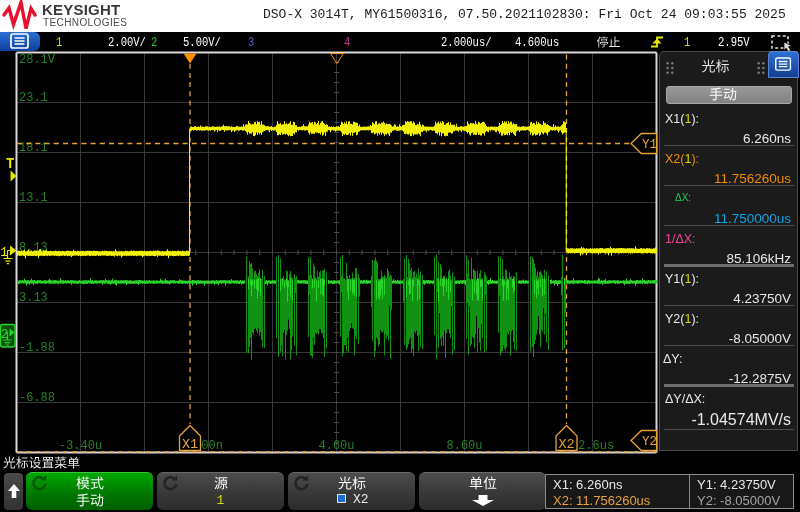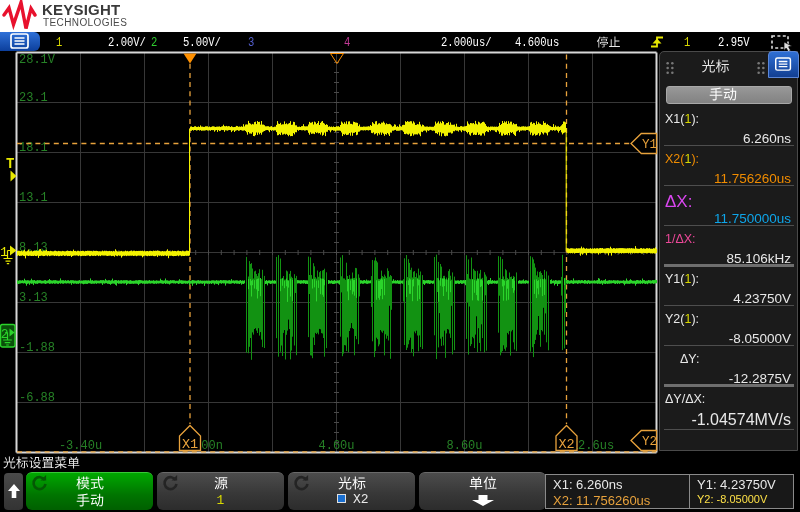--- a/index.html
+++ b/index.html
@@ -4,20 +4,21 @@
 html,body{width:800px;height:512px;background:#000;overflow:hidden}
 #page{position:relative;width:800px;height:504px;background:#000;font-family:'Liberation Sans',sans-serif}
 </style></head><body>
 <div id="page">
 <div style="position:absolute;left:0;top:0;width:800px;height:32px;background:#fff"></div>
 <svg width="260" height="32" viewBox="0 0 260 32" style="position:absolute;left:0;top:0">
 <path d="M4 15 L9 8 L13.5 24.5 L21 2.5 L26 28.5 L31 8.5 L35 15" fill="none" stroke="#e8112d" stroke-width="3.4" stroke-linejoin="miter" stroke-linecap="round"></path>
 <text x="42" y="14.6" font-family="Liberation Sans, sans-serif" font-size="15" font-weight="bold" fill="#3a3a3a" letter-spacing="0.2">KEYSIGHT</text>
 <text x="43" y="26" font-family="Liberation Sans, sans-serif" font-size="10" fill="#4a4a4a" letter-spacing="0.4">TECHNOLOGIES</text>
 </svg>
+    <div style="position:absolute;left:263px;top:7px;font-family:'Liberation Mono',monospace;font-size:13px;color:#1c1c1c;letter-spacing:0px;white-space:pre">DSO-X 3014T, MY61500316, 07.50.2021102830: Fri Oct 24 09:03:55 2025</div>
 <div style="position:absolute;left:0;top:32px;width:40px;height:19px;background:linear-gradient(#2f71d8,#0c3f9c);border-radius:0 6px 6px 0"></div>
 <svg width="22" height="17" viewBox="0 0 22 17" style="position:absolute;left:9px;top:33px">
 <rect x="2" y="1" width="17" height="14" rx="2" fill="none" stroke="#fff" stroke-width="1.7"></rect>
 <path d="M5.5 5h10M5.5 8h10M5.5 11h10" stroke="#fff" stroke-width="1.5"></path>
     </svg>
     <div style="position:absolute;left:56px;top:35px;font-family:'Liberation Mono',monospace;font-size:13.5px;font-weight:normal;color:#d8d800;white-space:pre;transform:scaleX(0.78);transform-origin:0 0">1</div>
     <div style="position:absolute;left:108px;top:35px;font-family:'Liberation Mono',monospace;font-size:13.5px;font-weight:normal;color:#fff;white-space:pre;transform:scaleX(0.78);transform-origin:0 0">2.00V/</div>
     <div style="position:absolute;left:151px;top:35px;font-family:'Liberation Mono',monospace;font-size:13.5px;font-weight:normal;color:#2fcc2f;white-space:pre;transform:scaleX(0.78);transform-origin:0 0">2</div>
     <div style="position:absolute;left:183px;top:35px;font-family:'Liberation Mono',monospace;font-size:13.5px;font-weight:normal;color:#fff;white-space:pre;transform:scaleX(0.78);transform-origin:0 0">5.00V/</div>
     <div style="position:absolute;left:248px;top:35px;font-family:'Liberation Mono',monospace;font-size:13.5px;font-weight:normal;color:#5560d0;white-space:pre;transform:scaleX(0.78);transform-origin:0 0">3</div>
@@ -151,29 +152,29 @@
       <div style="position:absolute;left:4px;right:3px;top:173px;height:1px;background:#4e4e4e"></div>
       <div style="position:absolute;left:4px;right:3px;top:212px;height:3px;background:#6e6e6e"></div>
       <div style="position:absolute;left:4px;right:3px;top:253px;height:1px;background:#4e4e4e"></div>
       <div style="position:absolute;left:4px;right:3px;top:293px;height:1px;background:#4e4e4e"></div>
       <div style="position:absolute;left:4px;right:3px;top:332px;height:3px;background:#6e6e6e"></div>
       <div style="position:absolute;left:4px;right:3px;top:377px;height:1px;background:#4e4e4e"></div>
 <div style="position:absolute;left:5px;top:60px;font-size:12.5px;color:#e8e8e8">X1(<span style="color:#d8d800">1</span>):</div>
       <div style="position:absolute;right:6px;top:79px;font-size:13.5px;color:#e8e8e8">6.260ns</div>
       <div style="position:absolute;left:5px;top:100px;font-size:12.5px;color:#f08c00">X2(<span style="color:#d8d800">1</span>):</div>
       <div style="position:absolute;right:6px;top:119px;font-size:13.5px;color:#f08c00">11.756260us</div>
-      <div style="position:absolute;left:5px;top:140px;font-size:17px;color:#d946ef">ΔX:</div>
+      <div style="position:absolute;left:15px;top:140px;font-size:10px;color:#22c55e">ΔX:</div>
       <div style="position:absolute;right:6px;top:159px;font-size:13.5px;color:#0ea5e9">11.750000us</div>
       <div style="position:absolute;left:5px;top:180px;font-size:12.5px;color:#ec4899">1/ΔX:</div>
       <div style="position:absolute;right:6px;top:199px;font-size:13.5px;color:#e8e8e8">85.106kHz</div>
       <div style="position:absolute;left:5px;top:220px;font-size:12.5px;color:#e8e8e8">Y1(<span style="color:#d8d800">1</span>):</div>
       <div style="position:absolute;right:6px;top:239px;font-size:13.5px;color:#e8e8e8">4.23750V</div>
       <div style="position:absolute;left:5px;top:260px;font-size:12.5px;color:#e8e8e8">Y2(<span style="color:#d8d800">1</span>):</div>
       <div style="position:absolute;right:6px;top:279px;font-size:13.5px;color:#e8e8e8">-8.05000V</div>
-      <div style="position:absolute;left:20px;top:300px;font-size:12.5px;color:#e8e8e8">ΔY:</div>
+      <div style="position:absolute;left:3px;top:300px;font-size:12.5px;color:#e8e8e8">ΔY:</div>
       <div style="position:absolute;right:6px;top:319px;font-size:13.5px;color:#e8e8e8">-12.2875V</div>
       <div style="position:absolute;left:5px;top:340px;font-size:12.5px;color:#e8e8e8">ΔY/ΔX:</div>
       <div style="position:absolute;right:6px;top:359px;font-size:16px;color:#e8e8e8">-1.04574MV/s</div>
 </div>
 <svg style="position:absolute;left:3px;top:456px;" width="77" height="13" viewBox="0 0 6000 1000">
       <g fill="#e8e8e8">
         <path transform="translate(0,880)" d="M138.0 -766.0C189.0 -687.0 239.0 -582.0 256.0 -516.0L329.0 -544.0C310.0 -612.0 257.0 -714.0 206.0 -791.0ZM795.0 -802.0C767.0 -723.0 712.0 -612.0 669.0 -544.0L733.0 -519.0C777.0 -584.0 831.0 -687.0 873.0 -774.0ZM459.0 -840.0V-458.0H55.0V-387.0H322.0C306.0 -197.0 268.0 -55.0 34.0 16.0C51.0 31.0 73.0 61.0 81.0 80.0C333.0 -3.0 383.0 -167.0 401.0 -387.0H587.0V-32.0C587.0 54.0 611.0 78.0 701.0 78.0C719.0 78.0 826.0 78.0 846.0 78.0C931.0 78.0 951.0 35.0 960.0 -129.0C939.0 -135.0 907.0 -148.0 890.0 -161.0C886.0 -17.0 880.0 7.0 840.0 7.0C816.0 7.0 728.0 7.0 709.0 7.0C670.0 7.0 662.0 1.0 662.0 -32.0V-387.0H948.0V-458.0H535.0V-840.0Z"></path>
         <path transform="translate(1000,880)" d="M466.0 -764.0V-693.0H902.0V-764.0ZM779.0 -325.0C826.0 -225.0 873.0 -95.0 888.0 -16.0L957.0 -41.0C940.0 -120.0 892.0 -247.0 843.0 -345.0ZM491.0 -342.0C465.0 -236.0 420.0 -129.0 364.0 -57.0C381.0 -49.0 411.0 -28.0 425.0 -18.0C479.0 -94.0 529.0 -211.0 560.0 -327.0ZM422.0 -525.0V-454.0H636.0V-18.0C636.0 -5.0 632.0 -1.0 617.0 0.0C604.0 0.0 557.0 1.0 505.0 -1.0C515.0 22.0 526.0 54.0 529.0 76.0C599.0 76.0 645.0 74.0 674.0 62.0C703.0 49.0 712.0 26.0 712.0 -17.0V-454.0H956.0V-525.0ZM202.0 -840.0V-628.0H49.0V-558.0H186.0C153.0 -434.0 88.0 -290.0 24.0 -215.0C38.0 -196.0 58.0 -165.0 66.0 -145.0C116.0 -209.0 165.0 -314.0 202.0 -422.0V79.0H277.0V-444.0C311.0 -395.0 351.0 -333.0 368.0 -301.0L412.0 -360.0C392.0 -388.0 306.0 -498.0 277.0 -531.0V-558.0H408.0V-628.0H277.0V-840.0Z"></path>
         <path transform="translate(2000,880)" d="M122.0 -776.0C175.0 -729.0 242.0 -662.0 273.0 -619.0L324.0 -672.0C292.0 -713.0 225.0 -778.0 171.0 -822.0ZM43.0 -526.0V-454.0H184.0V-95.0C184.0 -49.0 153.0 -16.0 134.0 -4.0C148.0 11.0 168.0 42.0 175.0 60.0C190.0 40.0 217.0 20.0 395.0 -112.0C386.0 -127.0 374.0 -155.0 368.0 -175.0L257.0 -94.0V-526.0ZM491.0 -804.0V-693.0C491.0 -619.0 469.0 -536.0 337.0 -476.0C351.0 -464.0 377.0 -435.0 386.0 -420.0C530.0 -489.0 562.0 -597.0 562.0 -691.0V-734.0H739.0V-573.0C739.0 -497.0 753.0 -469.0 823.0 -469.0C834.0 -469.0 883.0 -469.0 898.0 -469.0C918.0 -469.0 939.0 -470.0 951.0 -474.0C948.0 -491.0 946.0 -520.0 944.0 -539.0C932.0 -536.0 911.0 -534.0 897.0 -534.0C884.0 -534.0 839.0 -534.0 828.0 -534.0C812.0 -534.0 810.0 -543.0 810.0 -572.0V-804.0ZM805.0 -328.0C769.0 -248.0 715.0 -182.0 649.0 -129.0C582.0 -184.0 529.0 -251.0 493.0 -328.0ZM384.0 -398.0V-328.0H436.0L422.0 -323.0C462.0 -231.0 519.0 -151.0 590.0 -86.0C515.0 -38.0 429.0 -5.0 341.0 15.0C355.0 31.0 371.0 61.0 377.0 80.0C474.0 54.0 566.0 16.0 647.0 -39.0C723.0 17.0 814.0 58.0 917.0 83.0C926.0 62.0 947.0 32.0 963.0 16.0C867.0 -4.0 781.0 -39.0 708.0 -86.0C793.0 -160.0 861.0 -256.0 901.0 -381.0L855.0 -401.0L842.0 -398.0Z"></path>
         <path transform="translate(3000,880)" d="M651.0 -748.0H820.0V-658.0H651.0ZM417.0 -748.0H582.0V-658.0H417.0ZM189.0 -748.0H348.0V-658.0H189.0ZM190.0 -427.0V-6.0H57.0V50.0H945.0V-6.0H808.0V-427.0H495.0L509.0 -486.0H922.0V-545.0H520.0L531.0 -603.0H895.0V-802.0H117.0V-603.0H454.0L446.0 -545.0H68.0V-486.0H436.0L424.0 -427.0ZM262.0 -6.0V-68.0H734.0V-6.0ZM262.0 -275.0H734.0V-217.0H262.0ZM262.0 -320.0V-376.0H734.0V-320.0ZM262.0 -172.0H734.0V-113.0H262.0Z"></path>
@@ -234,13 +235,13 @@
       </g>
     </svg>
     <svg width="26" height="13" viewBox="0 0 26 13" style="position:absolute;left:470px;top:494px">
       <path d="M8.5 1h9v5H24L13 12 2 6h6.5z" fill="#fff"></path>
     </svg>
     <div style="position:absolute;left:545px;top:474px;width:249px;height:35px;background:#181818;border:1px solid #8a8a8a"></div>
     <div style="position:absolute;left:689px;top:474px;width:1px;height:35px;background:#8a8a8a"></div>
     <div style="position:absolute;left:553px;top:476.5px;font-family:Liberation Sans, sans-serif;font-size:13px;color:#e8e8e8;white-space:pre">X1: 6.260ns</div>
     <div style="position:absolute;left:553px;top:492.5px;font-family:'Liberation Sans',sans-serif;font-size:13px;color:#e8a23c;white-space:pre">X2: 11.756260us</div>
     <div style="position:absolute;left:697px;top:476.5px;font-family:'Liberation Sans',sans-serif;font-size:13px;color:#e8e8e8;white-space:pre">Y1: 4.23750V</div>
-    <div style="position:absolute;left:697px;top:492.5px;font-family:'Liberation Sans',sans-serif;font-size:11px;color:#fde047;white-space:pre">Y2: -8.05000V</div>
+    <div style="position:absolute;left:697px;top:492.5px;font-family:'Liberation Sans',sans-serif;font-size:13px;color:#a3a3a3;white-space:pre">Y2: -8.05000V</div>
 </div>
 </body></html>

